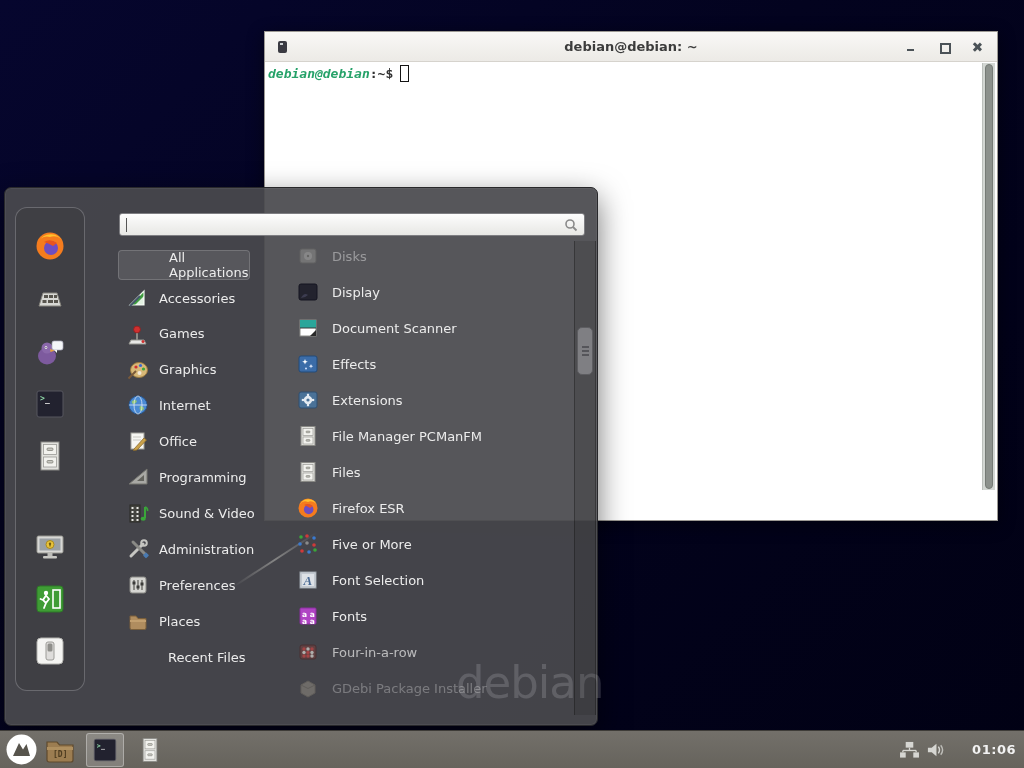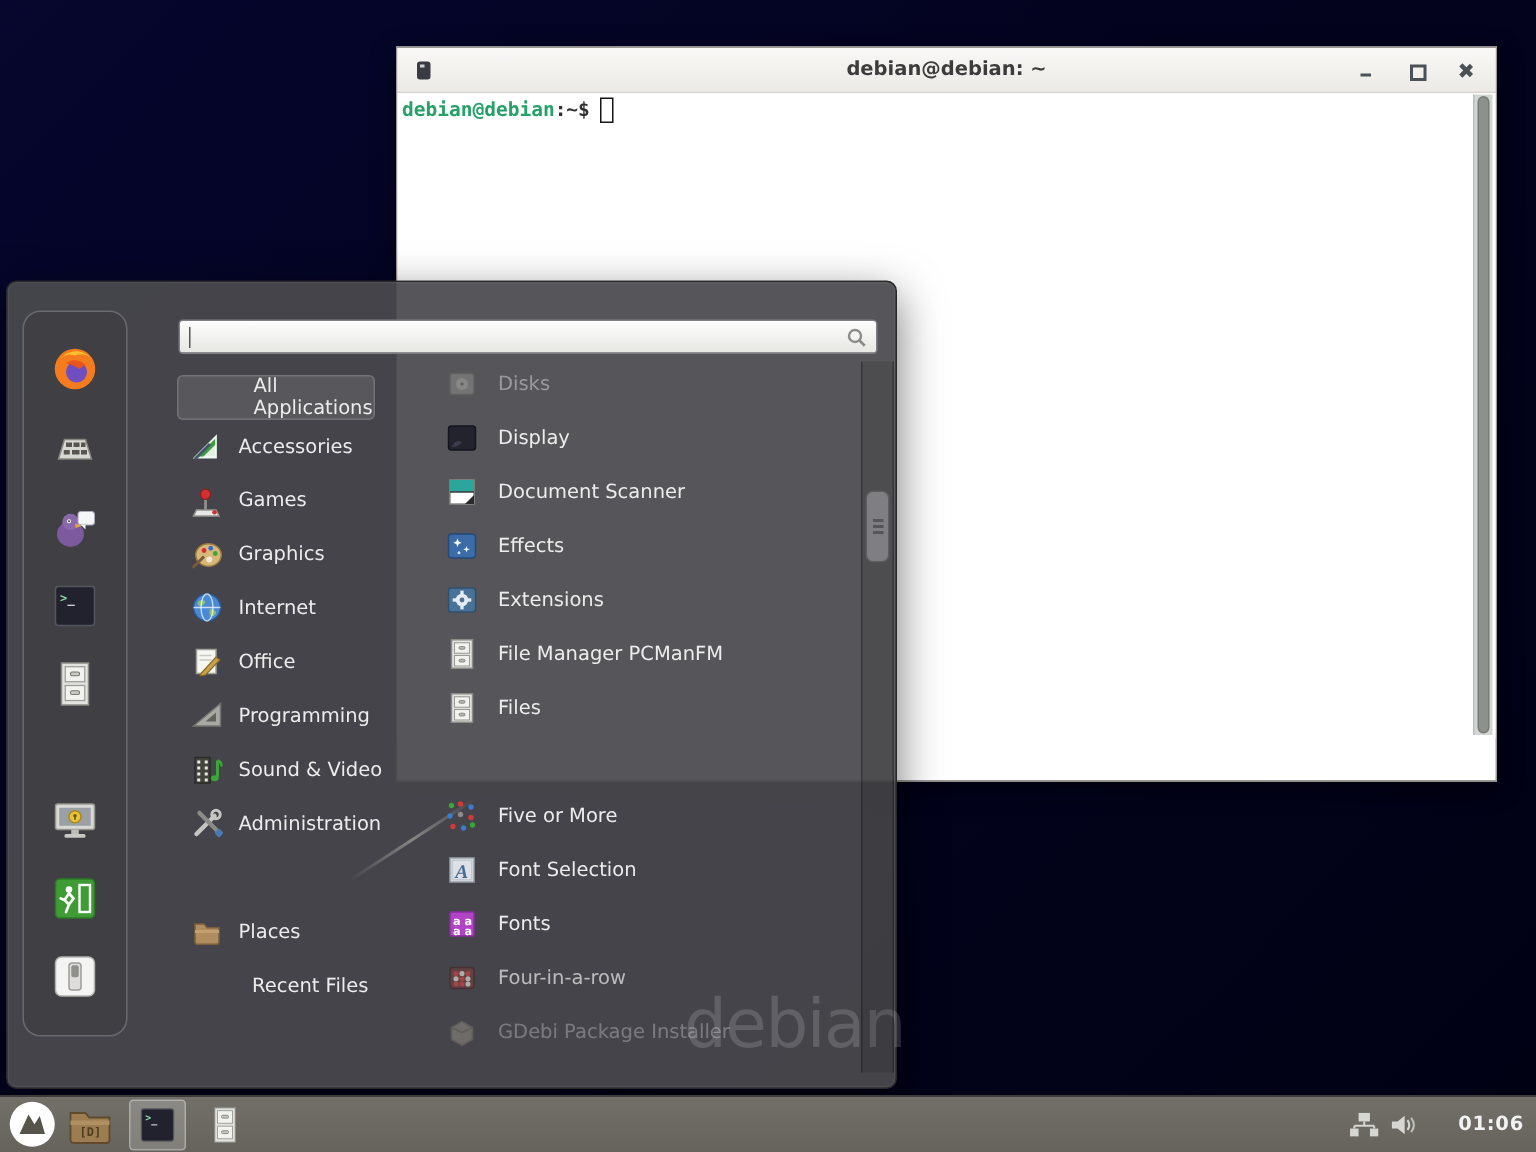--- a/index.html
+++ b/index.html
@@ -22,21 +22,21 @@
   .wb-min::after { content:""; position:absolute; left:2px; bottom:2px; width:7px; height:2px; background:#4b5257; }
   .wb-max::after { content:""; position:absolute; left:2px; top:2px; width:7px; height:7px; border:2px solid #4b5257; }
   .wb-close::before,.wb-close::after { content:""; position:absolute; left:5px; top:1px; width:2.5px; height:10px; background:#4b5257; }
   .wb-close::before { transform:rotate(45deg);} .wb-close::after { transform:rotate(-45deg);}
   .menubar { height:28px; background:#f6f5f1; border-bottom:1px solid #e3e1db;
     display:flex; align-items:center; gap:14px; padding-left:11px; font-size:13px; color:#2f2f2f; }
   .menubar span { cursor:default; }
   .term-body { position:relative; height:430px; background:#fff; }
   .prompt-line { position:absolute; left:3px; top:3px; font-family:"DejaVu Sans Mono","Liberation Mono",monospace;
     font-size:13px; font-weight:bold; display:flex; align-items:center; }
-  .p-user { color:#26a269; } .p-tail { color:#303030; }
+  .p-user { color:#26a269;font-style:italic; } .p-tail { color:#303030; }
   .cursor-box { display:inline-block; width:9px; height:17px; border:1.5px solid #141414; margin-left:7px; background:#fff; }
   .term-scroll { position:absolute; right:2px; top:1px; bottom:2px; width:13px; background:#d3d7d3; border-left:1px solid #bcc0bc; }
   .term-thumb { position:absolute; left:2px; right:2px; top:1px; bottom:1px; background:#8c918c; border:1px solid #767b76; border-radius:4px; }
 
   
   #appmenu { position:absolute; left:4px; top:187px; width:594px; height:539px; z-index:2;
     background:rgba(73,73,77,0.93); border:1px solid #28282b; border-radius:7px;
     box-shadow:0 10px 30px rgba(0,0,0,.55), inset 0 0 0 1px rgba(255,255,255,.05); }
   .watermark { position:absolute; left:451px; top:468px; font-size:45px; font-weight:500;
     color:rgba(235,235,242,.17); letter-spacing:-1px; z-index:1; }
@@ -265,20 +265,32 @@
     </div>
     <div class="cat-row" style="top:346px">
       <svg class="ic" width="24" height="24" viewBox="0 0 24 24">
         <line x1="5" y1="19" x2="17" y2="7" stroke="#c6c6c2" stroke-width="3" stroke-linecap="round"></line>
         <circle cx="18" cy="6" r="2.8" fill="none" stroke="#c6c6c2" stroke-width="2"></circle>
         <line x1="7" y1="5" x2="19" y2="17" stroke="#8a8a86" stroke-width="3" stroke-linecap="round"></line>
         <rect x="18" y="16" width="4.5" height="4.5" rx="1" fill="#4a7ab0" transform="rotate(45 20 18)"></rect>
       </svg>
       <span>Administration</span>
     </div>
+    <div class="cat-row" style="top:382px">
+      <svg class="ic" width="24" height="24" viewBox="0 0 24 24">
+        <rect x="4" y="4" width="16" height="16" rx="2" fill="#d6d6d2" stroke="#8a8a86" stroke-width="1"></rect>
+        <line x1="8" y1="7" x2="8" y2="17" stroke="#6a6a66" stroke-width="1.4"></line>
+        <line x1="12" y1="7" x2="12" y2="17" stroke="#6a6a66" stroke-width="1.4"></line>
+        <line x1="16" y1="7" x2="16" y2="17" stroke="#6a6a66" stroke-width="1.4"></line>
+        <rect x="6.5" y="8.5" width="3" height="3" fill="#3a3a38"></rect>
+          <rect x="10.5" y="12.5" width="3" height="3" fill="#3a3a38"></rect>
+          <rect x="14.5" y="9.5" width="3" height="3" fill="#3a3a38"></rect>
+      </svg>
+      <span>Preferences</span>
+    </div>
     <div class="cat-row" style="top:418px">
       <svg class="ic" width="24" height="24" viewBox="0 0 24 24">
         <path d="M4 7 h6 l2 2.5 h8 v9.5 a1.5 1.5 0 0 1 -1.5 1.5 h-13 a1.5 1.5 0 0 1 -1.5 -1.5 Z" fill="#b08d5f" stroke="#7a5f3a" stroke-width="1"></path>
         <path d="M4 11 h16 v2 h-16Z" fill="#c3a06f"></path>
       </svg>
       <span>Places</span>
     </div>
     <div class="cat-row no-icon" style="top:454px">
       <span>Recent Files</span>
     </div>
@@ -340,20 +352,29 @@
     </div>
     <div class="app-row" style="top:266px">
       <svg class="ic" width="24" height="24" viewBox="0 0 24 24">
         <rect x="5" y="2.5" width="14" height="19" fill="#e2e2de" stroke="#8a8a86" stroke-width="1"></rect>
         <rect x="7" y="4.5" width="10" height="7" fill="#f2f2ee" stroke="#9a9a96" stroke-width=".7"></rect>
         <rect x="7" y="13" width="10" height="7" fill="#f2f2ee" stroke="#9a9a96" stroke-width=".7"></rect>
         <rect x="10" y="7" width="4" height="1.8" rx=".8" fill="#b9b9b3" stroke="#77776f" stroke-width=".5"></rect>
         <rect x="10" y="15.5" width="4" height="1.8" rx=".8" fill="#b9b9b3" stroke="#77776f" stroke-width=".5"></rect>
       </svg>
       <span>Files</span>
+    </div>
+    <div class="app-row" style="top:302px">
+      <svg class="ic" width="24" height="24" viewBox="0 0 24 24">
+        <circle cx="12" cy="12" r="9.5" fill="#f57c1e"></circle>
+        <path d="M4 8 A9.5 9.5 0 0 1 21 9 A7 7 0 0 0 12 6 A6.5 6.5 0 0 0 4 8Z" fill="#ffc22e"></path>
+        <circle cx="12.7" cy="13.4" r="4.8" fill="#6e4ec0"></circle>
+        <path d="M8 9 Q12 6.5 17 10 L14 12 Q11 10 8 9Z" fill="#e8541e"></path>
+      </svg>
+      <span>Firefox ESR</span>
     </div>
     <div class="app-row" style="top:338px">
       <svg class="ic" width="24" height="24" viewBox="0 0 24 24">
         <circle cx="5" cy="5" r="1.8" fill="#3aa63a"></circle>
           <circle cx="11" cy="4" r="1.8" fill="#cf3a3a"></circle>
           <circle cx="18" cy="6" r="1.8" fill="#3a7ad0"></circle>
         <circle cx="4" cy="12" r="1.8" fill="#3a7ad0"></circle>
           <circle cx="11" cy="11" r="1.8" fill="#8a8a8a"></circle>
           <circle cx="18" cy="13" r="1.8" fill="#cf3a3a"></circle>
         <circle cx="6" cy="19" r="1.8" fill="#cf3a3a"></circle>

